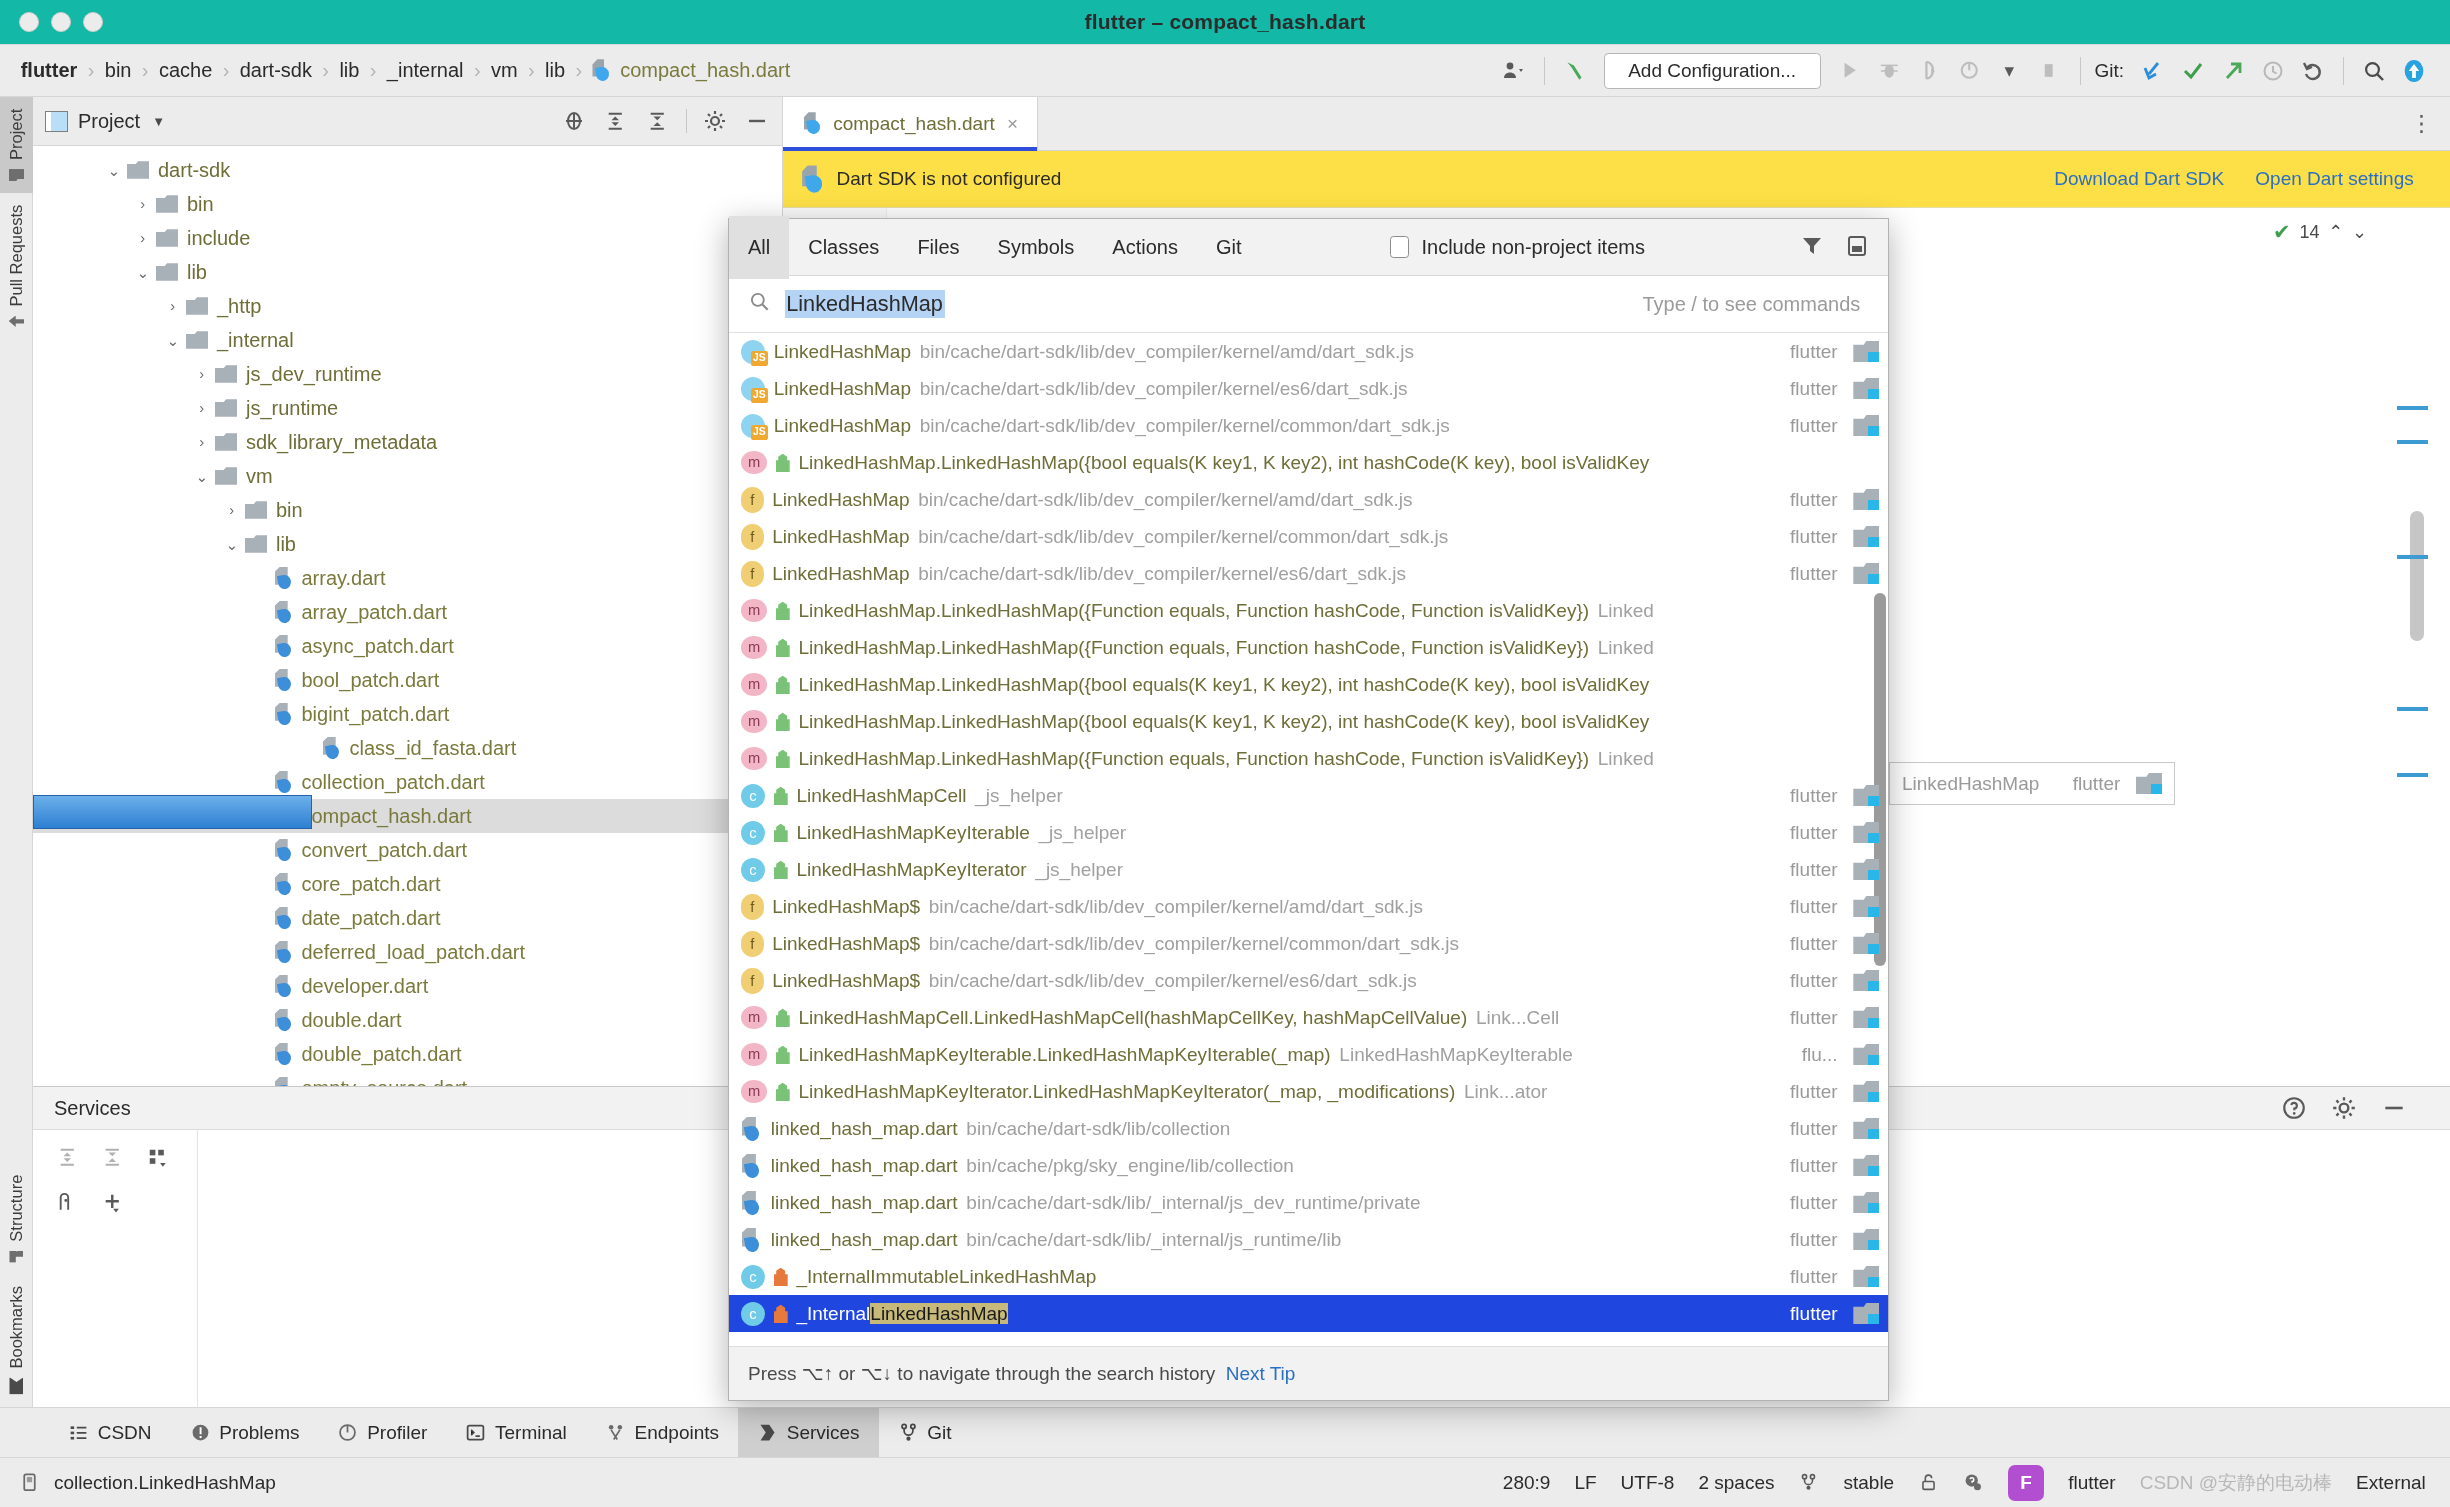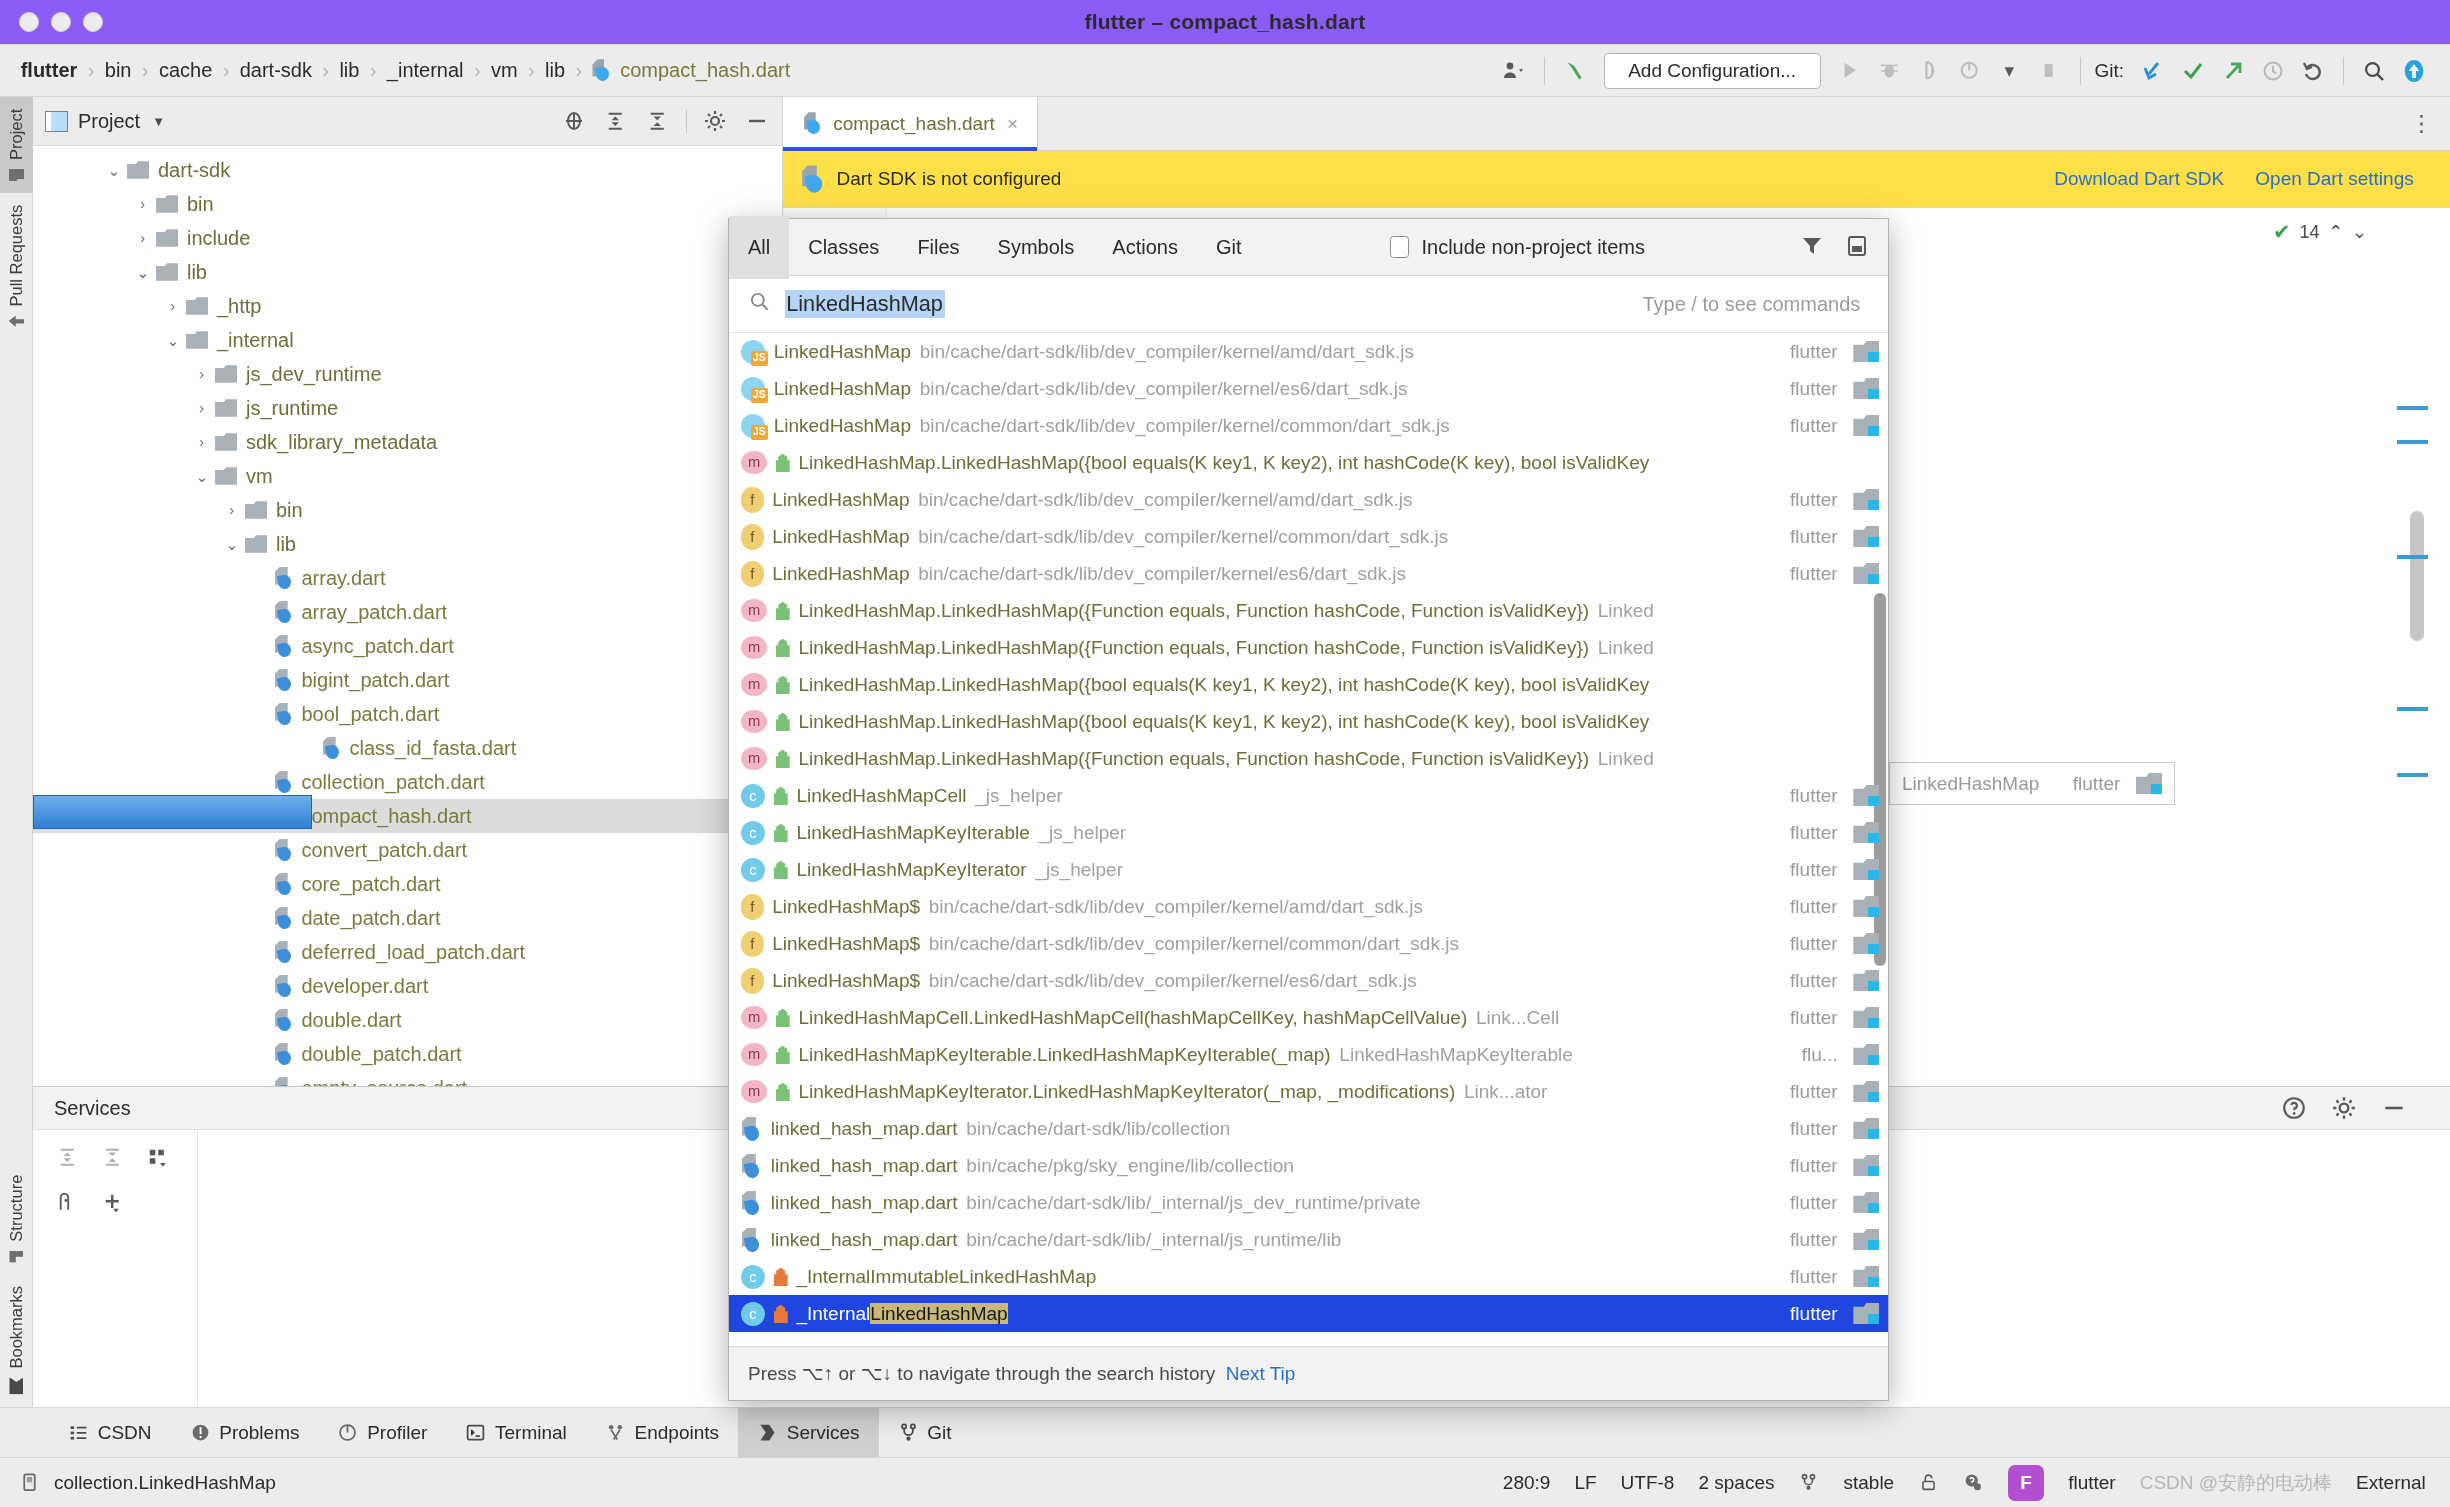--- a/index.html
+++ b/index.html
@@ -8,21 +8,21 @@
     font-family: "Liberation Sans", sans-serif;
     background: #ececec;
     overflow: hidden;
     -webkit-font-smoothing: antialiased;
   }
   .app { position: relative; width: 2450px; height: 1507px; }
 
   
   .titlebar {
     position: absolute; top: 0; left: 0; width: 2450px; height: 45px;
-    background: #8b5cf6; border-bottom: 0.9px solid #dadada;
+    background: #14b8a6; border-bottom: 0.9px solid #dadada;
     display: flex; align-items: center;
   }
   .traffic { display: flex; gap: 12px; margin-left: 19px; }
   .traffic span {
     width: 20px; height: 20px; border-radius: 50%;
     background: #ececec; border: 1.3px solid #cfcfcf; display: block;
   }
   .win-title {
     position: absolute; left: 0; right: 0; text-align: center;
     font-size: 21px; font-weight: bold; color: #2b2b2b; letter-spacing: 0.2px;
@@ -566,26 +566,26 @@
           <span class="tlabel">array_patch.dart</span>
         </div>
         <div class="tnode file" style="padding-left: 220px;">
           <span class="tw"></span>
           <span class="file-ico"></span>
           <span class="tlabel">async_patch.dart</span>
         </div>
         <div class="tnode file" style="padding-left: 220px;">
           <span class="tw"></span>
           <span class="file-ico"></span>
+          <span class="tlabel">bool_patch.dart</span>
+        </div>
+        <div class="tnode file" style="padding-left: 220px;">
+          <span class="tw"></span>
+          <span class="file-ico"></span>
           <span class="tlabel">bigint_patch.dart</span>
-        </div>
-        <div class="tnode file" style="padding-left: 220px;">
-          <span class="tw"></span>
-          <span class="file-ico"></span>
-          <span class="tlabel">bool_patch.dart</span>
         </div>
         <div class="tnode file" style="padding-left: 220px; margin-left: 48px;">
           <span class="tw"></span>
           <span class="file-ico"></span>
           <span class="tlabel">class_id_fasta.dart</span>
         </div>
         <div class="tnode file" style="padding-left: 220px;">
           <span class="tw"></span>
           <span class="file-ico"></span>
           <span class="tlabel">collection_patch.dart</span>

